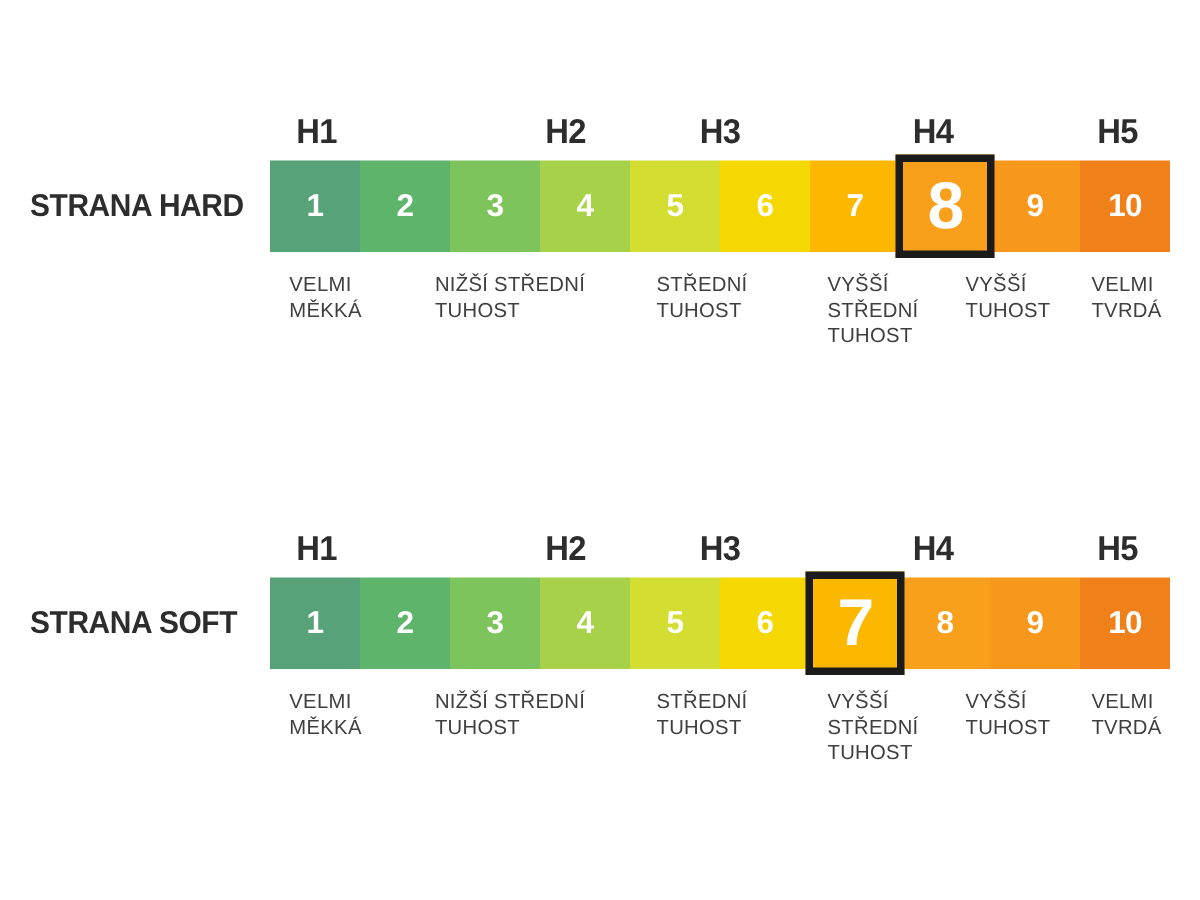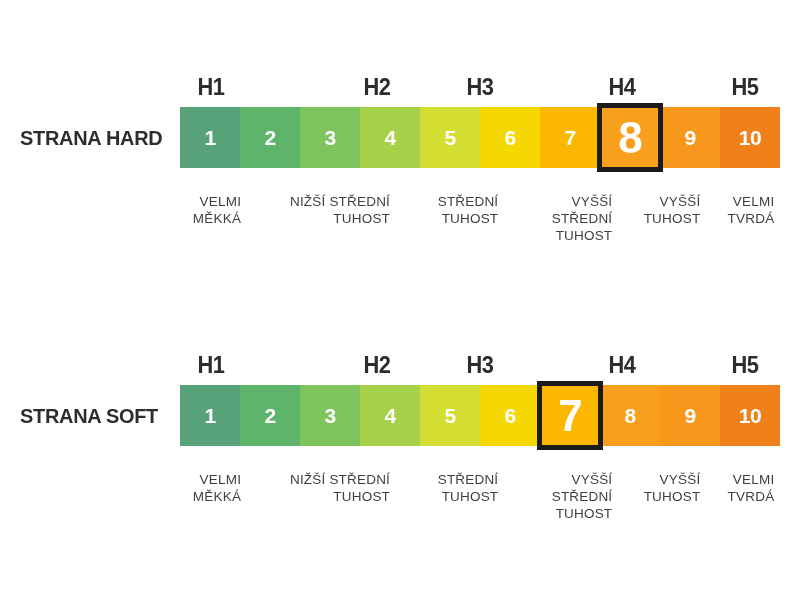--- a/index.html
+++ b/index.html
@@ -39,24 +39,24 @@
   .hl-box{
     position:absolute;top:-4px;left:-3px;width:66px;height:69px;
     box-sizing:border-box;border:5px solid var(--hl-border,#1b1b1b);
     display:flex;align-items:center;justify-content:center;z-index:2;
   }
   .hl-box .num{
     font-size:44px;font-weight:bold;color:var(--number-text,#fff);
     letter-spacing:-1px;
   }
   .flabel{
-    position:absolute;top:193px;
+    position:absolute;top:181px;
     transform:translateX(-50%);
     font-size:13.5px;line-height:17px;color:var(--label-text,#3f3f3f);
-    text-align:right;white-space:pre-line;letter-spacing:0.2px;
+    text-align:left;white-space:pre-line;letter-spacing:0.2px;
   }
 </style>
 </head>
 <body>
 
 <div class="page">
 
   <div class="chart hard">
     <div class="side-label">STRANA HARD</div>
     <div class="headers">

